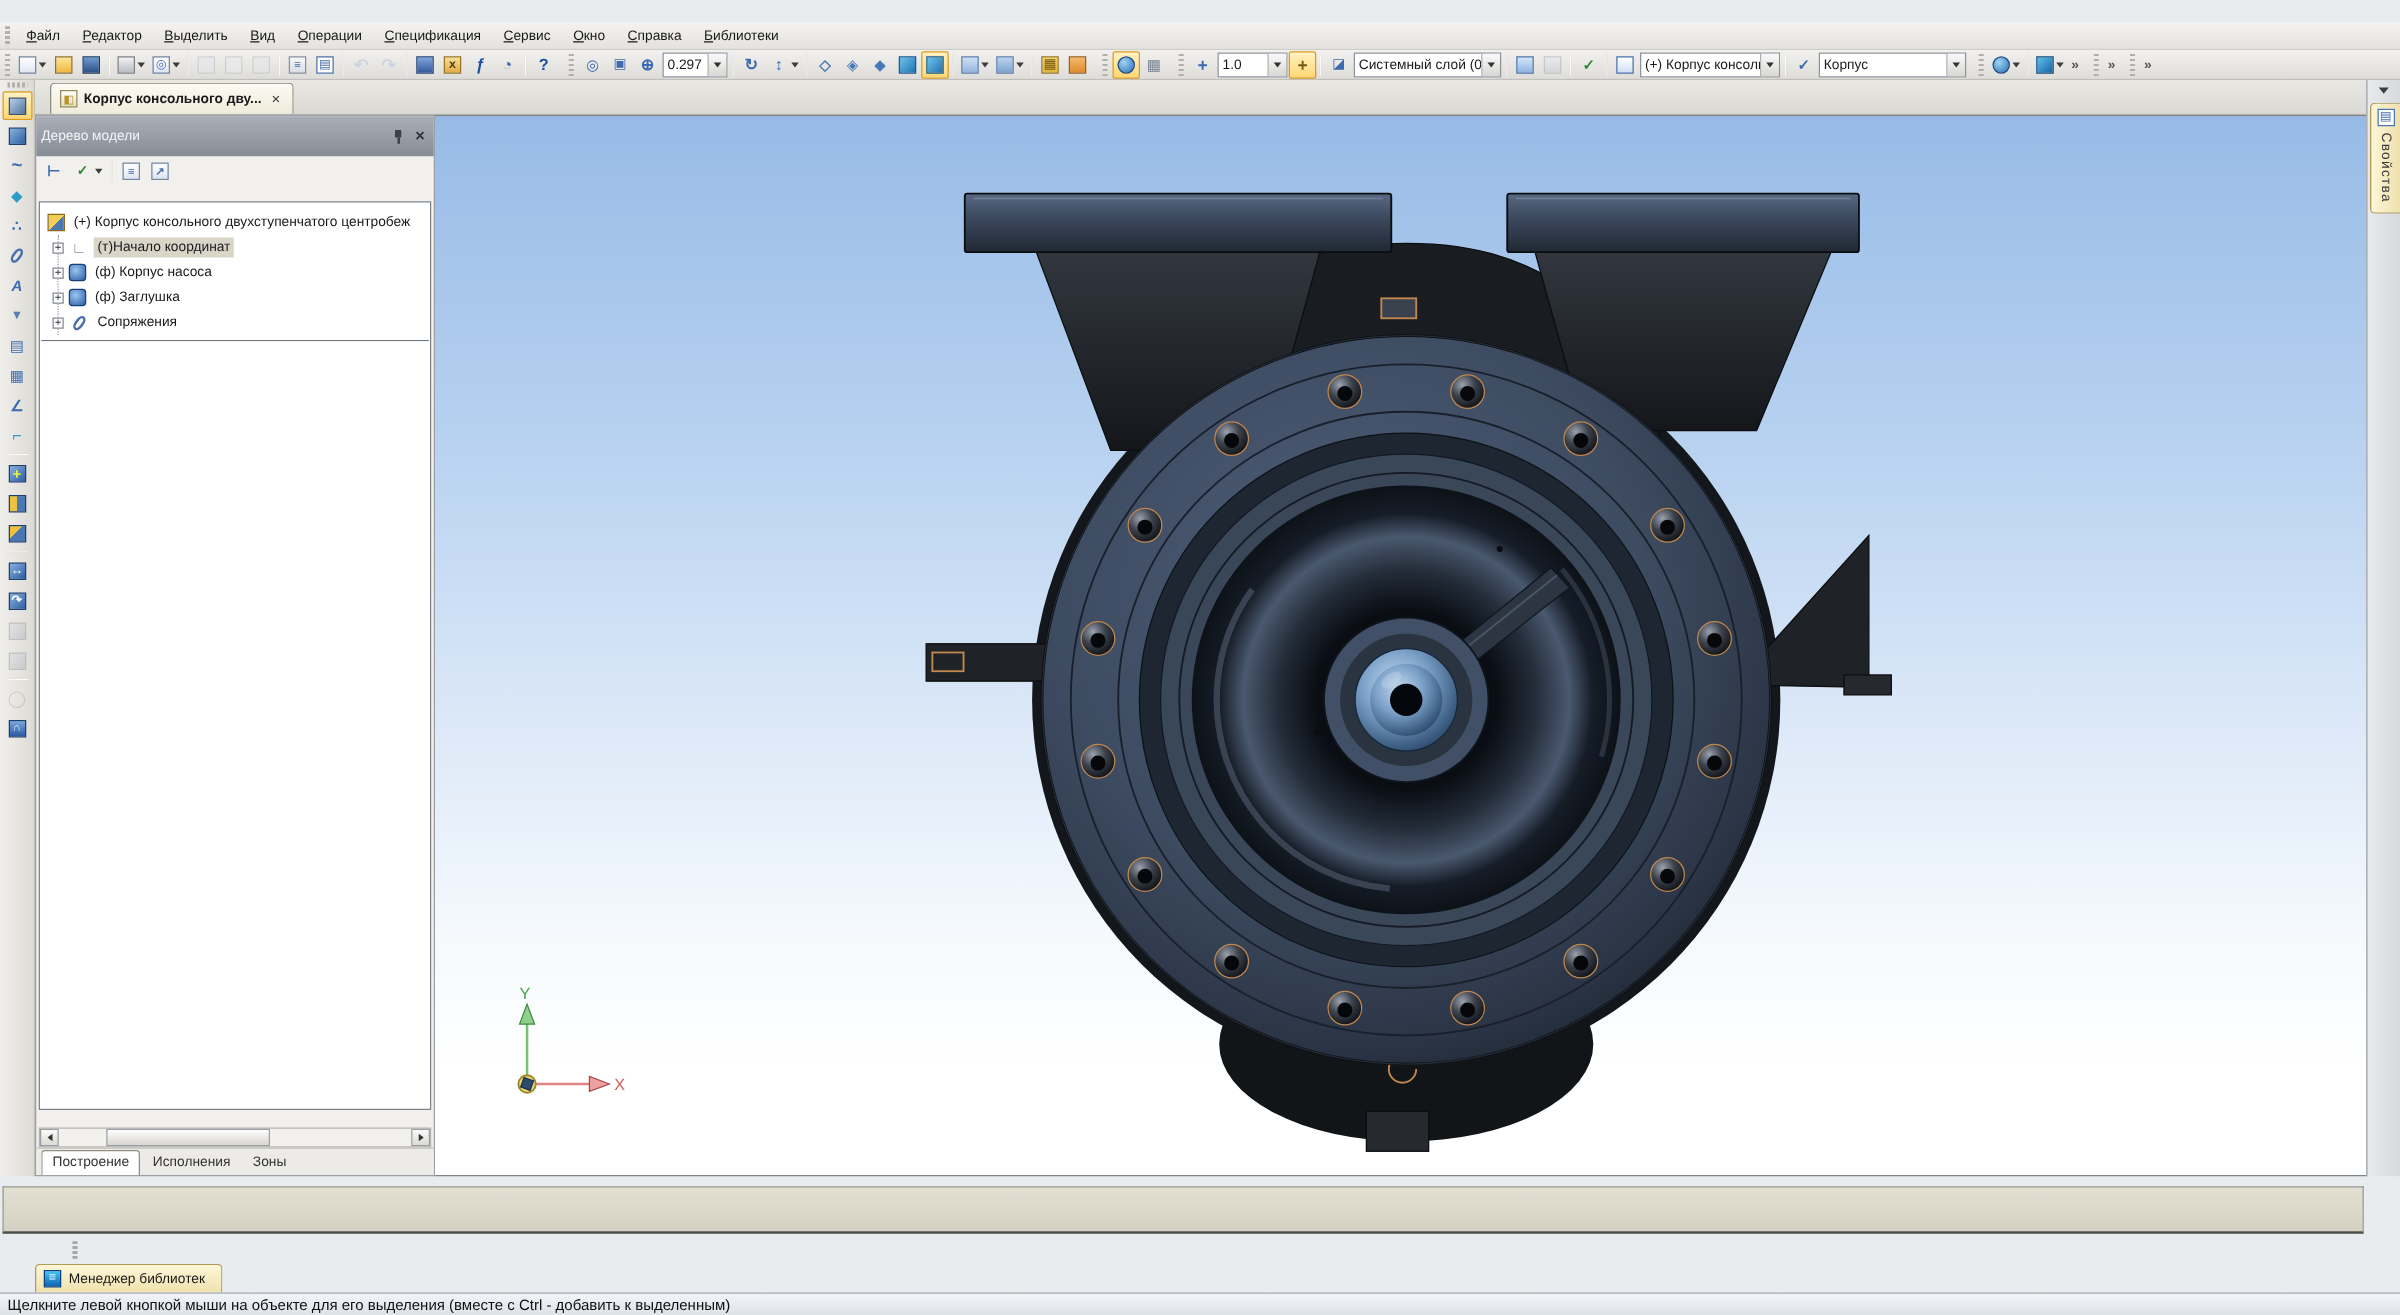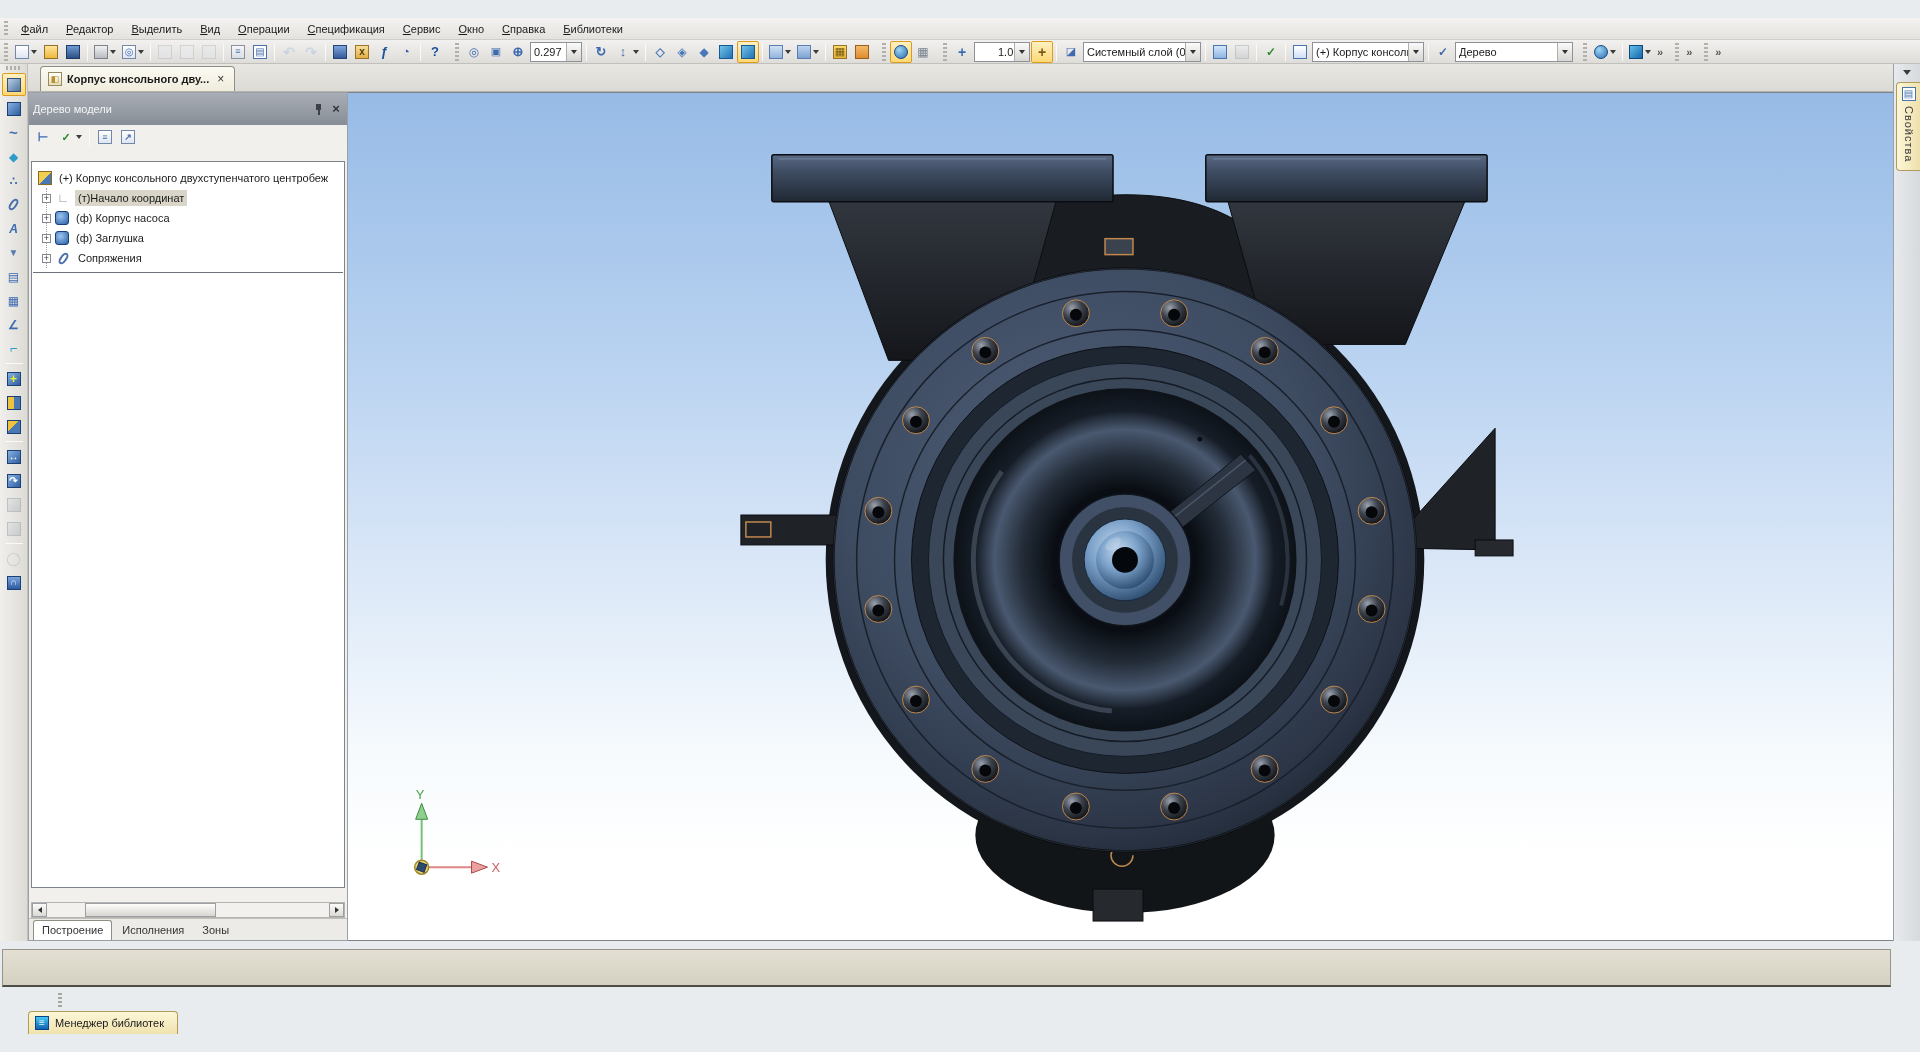--- a/index.html
+++ b/index.html
@@ -288,21 +288,21 @@
         <span class="ti" style="background: radial-gradient(circle at 35% 32%, rgb(158, 214, 244), rgb(42, 108, 180)); width: 14px; height: 14px; border: 1px solid rgb(26, 74, 130); border-radius: 50%;"></span>
       </div>
       <div class="tbtn">
         <span class="ti" style="color: rgb(118, 128, 142); font-size: 12px;">▦</span>
       </div>
       <span class="tgap"></span>
       <span class="tgrip"></span>
       <div class="tbtn">
         <span class="ti" style="color: rgb(61, 106, 176); font-size: 14px; font-weight: bold;">+</span>
       </div>
-      <div class="tcombo" style="width: 56px; padding-left: 20px;">
+      <div class="tcombo" style="width: 56px;">
         <span class="v">1.0</span>
         <span class="db">
           <i></i>
         </span>
       </div>
       <div class="tbtn act">
         <span class="ti" style="color: rgb(122, 90, 20); font-size: 14px; font-weight: bold;">+</span>
       </div>
       <span class="tsep"></span>
       <div class="tbtn">
@@ -333,21 +333,21 @@
         <span class="v">(+) Корпус консолы</span>
         <span class="db">
           <i></i>
         </span>
       </div>
       <span class="tsep"></span>
       <div class="tbtn">
         <span class="ti" style="color: rgb(61, 106, 176); font-size: 12px; font-weight: bold;">✓</span>
       </div>
       <div class="tcombo" style="width: 118px;">
-        <span class="v">Дерево</span>
+        <span class="v">Корпус</span>
         <span class="db">
           <i></i>
         </span>
       </div>
       <span class="tgap"></span>
       <span class="tgrip"></span>
       <div class="tbtn">
         <span class="ti" style="background: radial-gradient(circle at 35% 32%, rgb(158, 214, 244), rgb(42, 108, 180)); width: 14px; height: 14px; border: 1px solid rgb(26, 74, 130); border-radius: 50%;"></span>
         <span class="dd"></span>
       </div>
@@ -658,14 +658,17 @@
   </div>
 
   <div class="promptbar"></div>
   <div class="bgrip"></div>
 
   <div class="libtab">
     <span class="ti" style="background: linear-gradient(rgb(69, 200, 242), rgb(15, 98, 180)); width: 14px; height: 14px; border: 1px solid rgb(10, 68, 134); color: rgb(224, 244, 255); font-size: 10px; font-weight: bold;">≡</span>
     <span>Менеджер библиотек</span>
   </div>
 
+  <div class="statusbar">
+    <span>Щелкните левой кнопкой мыши на объекте для его выделения (вместе с Ctrl - добавить к выделенным)</span>
+  </div>
 
 </div>
 
 </body></html>

